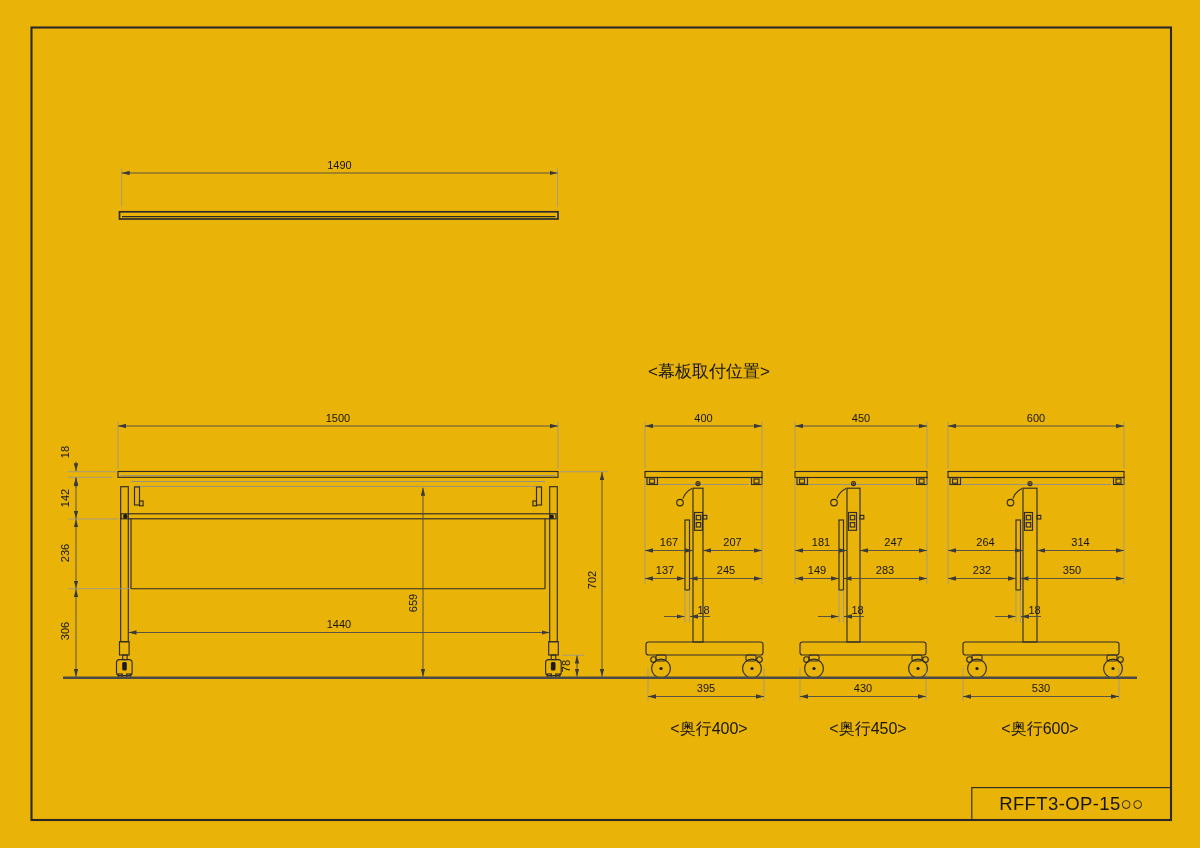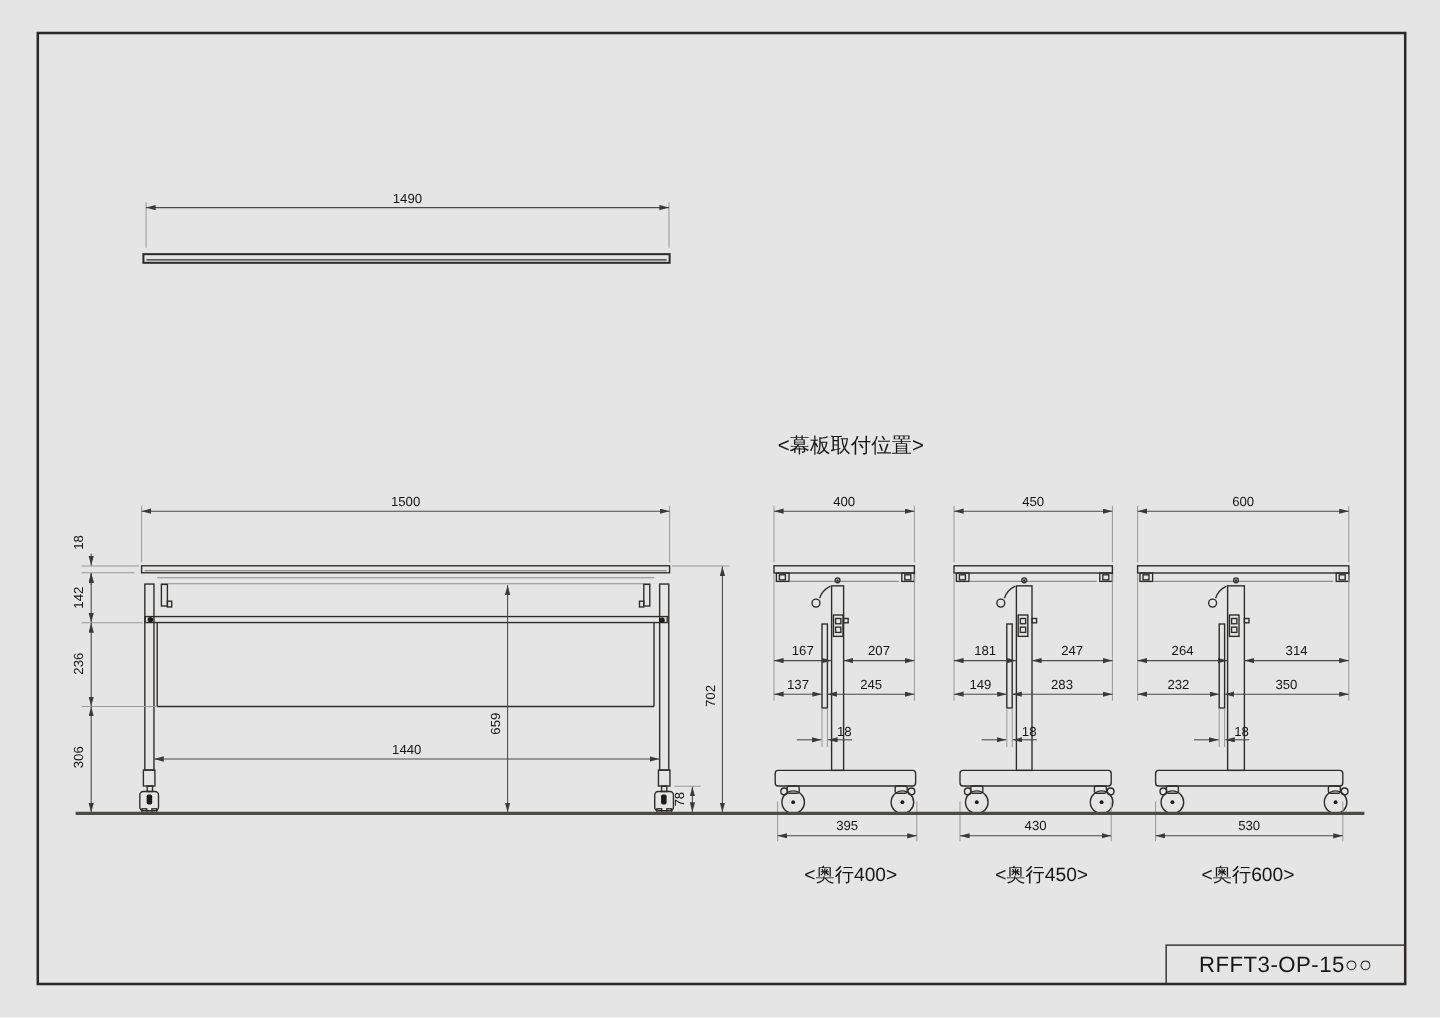--- a/index.html
+++ b/index.html
@@ -1,17 +1,17 @@
 <!DOCTYPE html>
 <html><head>
 <meta charset="utf-8">
 <style>
   html,body { margin:0; padding:0; background:#ffffff; }
   .canvas {
-    position:relative; width:1200px; height:848px; background:#e5e5e5;
+    position:relative; width:1200px; height:848px; background:#eab308;
     font-family:"Liberation Sans", sans-serif;
   }
   svg { position:absolute; left:0; top:0; }
   
   .ln   { stroke:#2e2c2a; stroke-width:1.15; fill:none; }
   .ln2  { stroke:#2e2c2a; stroke-width:1.7;  fill:none; }
   .lt   { stroke:#8f8d8a; stroke-width:0.9;  fill:none; }
   .dim  { stroke:#4a4a4a; stroke-width:0.9;  fill:none; }
   .ext  { stroke:#9a9896; stroke-width:0.85; fill:none; }
   .fill { fill:#1c1b1a; stroke:none; }

